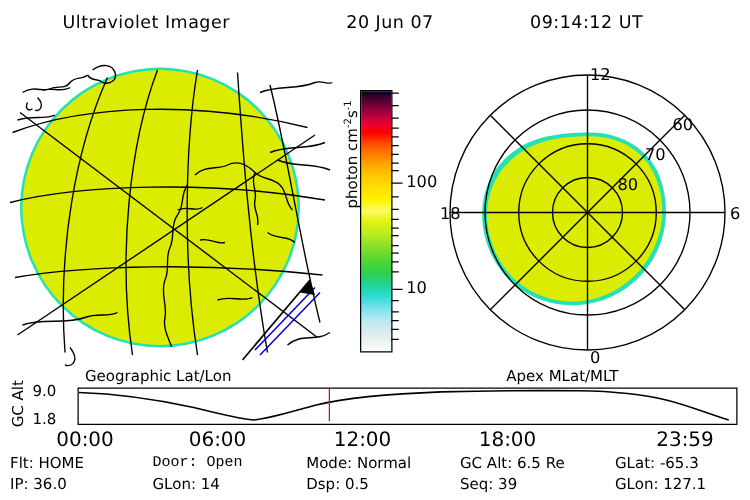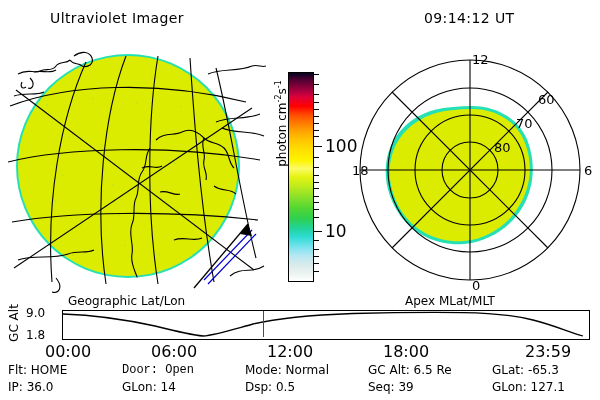--- a/index.html
+++ b/index.html
@@ -79,21 +79,21 @@
   .cb-tick {
     position: absolute;
     left: 45px;
     width: 6px; height: 1px;
     background: #000;
   }
   .cb-tick.major { width: 9px; }
   .cb-tick-label {
     position: absolute;
     left: 57px;
-    font-size: 17px;
+    font-size: 13px;
     transform: translateY(-50%);
     white-space: nowrap;
   }
 
   
   #polar-panel { left: 352px; top: 42px; width: 246px; height: 252px; }
   #polar-svg { display: block; }
 
   
   #alt-panel { left: 0; top: 294px; width: 600px; height: 62px; }
@@ -133,20 +133,21 @@
     position: absolute;
     font-size: 12px;
     white-space: nowrap;
   }
 </style>
 </head>
 <body>
 
 <div id="header" class="abs">
   <div id="title-text" class="h-item">Ultraviolet Imager</div>
+  <div id="date-text" class="h-item">20 Jun 07</div>
   <div id="time-text" class="h-item">09:14:12 UT</div>
 </div>
 
 <div id="geo-panel" class="abs">
   <svg id="geo-svg" width="258" height="250" viewBox="0 0 258 250">
     <defs>
       <clipPath id="diskClip">
         <circle cx="120" cy="122" r="112"></circle>
       </clipPath>
       <clipPath id="panelClip">

